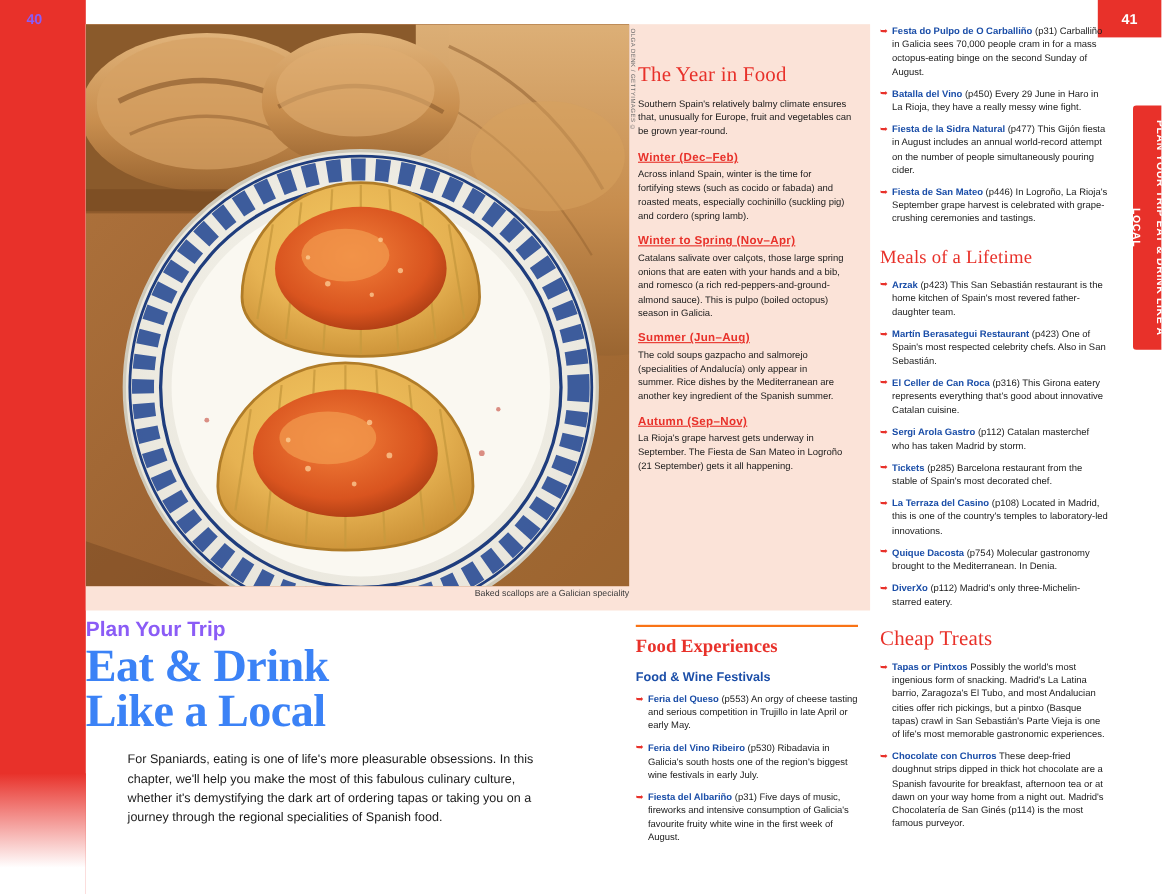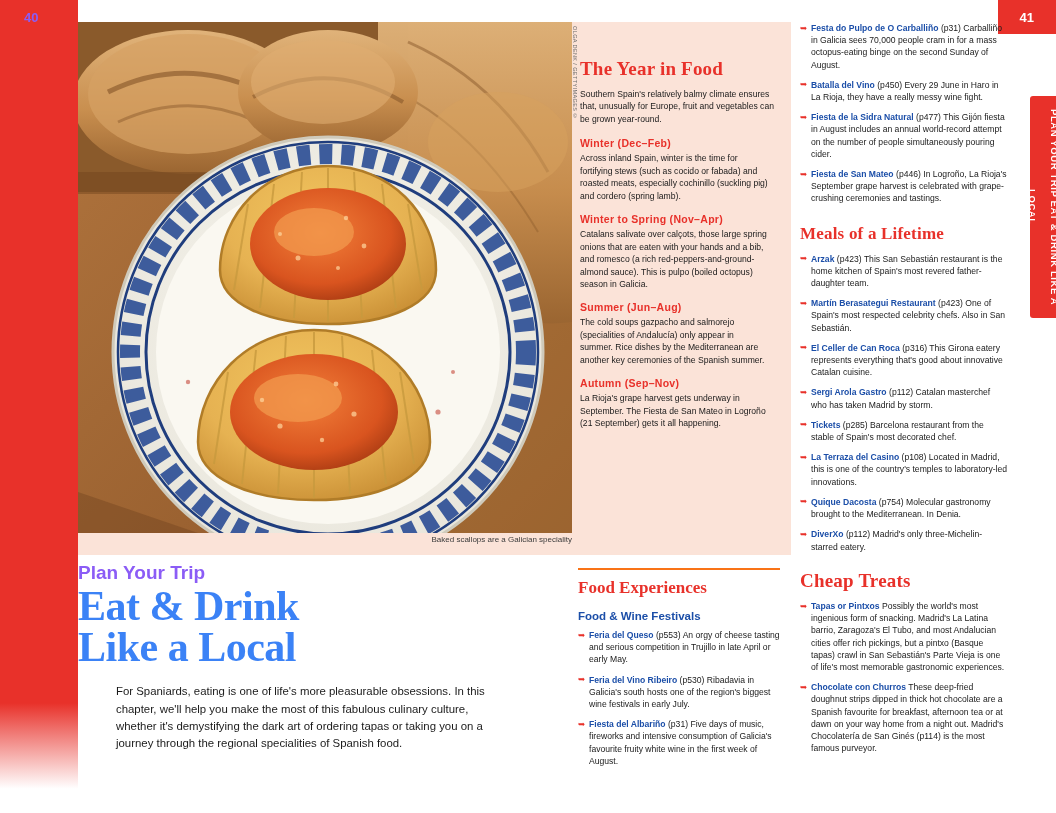--- a/index.html
+++ b/index.html
@@ -117,37 +117,38 @@
   .yif {
     position: absolute;
     left: 580px;
     top: 58px;
     width: 200px;
   }
   h2.section-red {
     font-family: "Liberation Serif", serif;
     color: #e8312a;
     font-size: 19px;
-    font-weight: bold;
+    font-weight: normal;
     margin: 0 0 8px 0;
     letter-spacing: 0.2px;
   }
   .yif p.intro {
     font-size: 8.6px;
     line-height: 1.45;
     color: #1a1a1a;
     margin: 0 0 12px 0;
   }
   .yif h3 {
     font-family: "Liberation Sans", sans-serif;
     color: #e8312a;
     font-size: 10.5px;
     font-weight: bold;
     margin: 0 0 3px 0;
     letter-spacing: 0.3px;
+    text-decoration: underline;
   }
   .yif p.body {
     font-size: 8.6px;
     line-height: 1.45;
     color: #1a1a1a;
     margin: 0 12px 11px 0;
   }
 
   
   .ptt {
@@ -390,21 +391,21 @@
     <h2 class="section-red">The Year in Food</h2>
     <p class="intro">Southern Spain's relatively balmy climate ensures that, unusually for Europe, fruit and vegetables can be grown year-round.</p>
 
     <h3>Winter (Dec–Feb)</h3>
     <p class="body">Across inland Spain, winter is the time for fortifying stews (such as cocido or fabada) and roasted meats, especially cochinillo (suckling pig) and cordero (spring lamb).</p>
 
     <h3>Winter to Spring (Nov–Apr)</h3>
     <p class="body">Catalans salivate over calçots, those large spring onions that are eaten with your hands and a bib, and romesco (a rich red-peppers-and-ground-almond sauce). This is pulpo (boiled octopus) season in Galicia.</p>
 
     <h3>Summer (Jun–Aug)</h3>
-    <p class="body">The cold soups gazpacho and salmorejo (specialities of Andalucía) only appear in summer. Rice dishes by the Mediterranean are another key ceremonies of the Spanish summer.</p>
+    <p class="body">The cold soups gazpacho and salmorejo (specialities of Andalucía) only appear in summer. Rice dishes by the Mediterranean are another key ingredient of the Spanish summer.</p>
 
     <h3>Autumn (Sep–Nov)</h3>
     <p class="body">La Rioja's grape harvest gets underway in September. The Fiesta de San Mateo in Logroño (21 September) gets it all happening.</p>
   </div>
 
   <div class="ptt">
     <div class="kicker">Plan Your Trip</div>
     <h1><span>Eat &amp; Drink</span><br><span>Like a Local</span></h1>
     <p class="standfirst">For Spaniards, eating is one of life's more pleasurable obsessions. In this chapter, we'll help you make the most of this fabulous culinary culture, whether it's demystifying the dark art of ordering tapas or taking you on a journey through the regional specialities of Spanish food.</p>
   </div>

